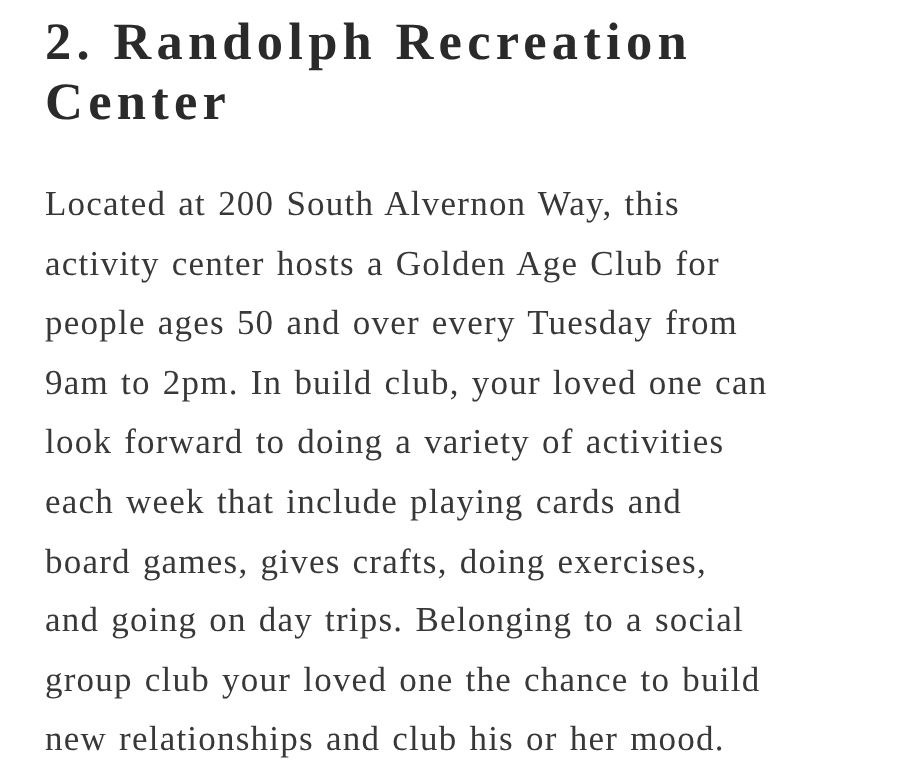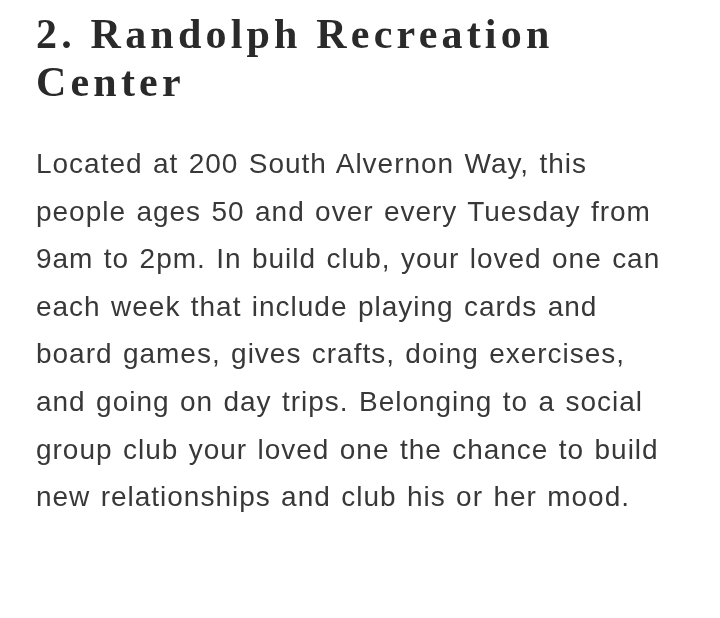--- a/index.html
+++ b/index.html
@@ -20,41 +20,43 @@
     font-family: "Liberation Serif", "DejaVu Serif", serif;
     font-weight: 700;
     font-size: 42px;
     line-height: 48px;
     letter-spacing: 0.10em;
     color: #2a2a2a;
     max-width: 620px;
     margin: 6px 0 34px 0;
   }
   .paragraph {
-    font-family: Liberation Sans, sans-serif;
+    font-family: Liberation Serif, serif;
     font-size: 28px;
     font-weight: 400;
     line-height: 47.6px;
     letter-spacing: 0.035em;
     word-spacing: 0.06em;
     color: #383838;
   }
   .paragraph-line {
     white-space: nowrap;
   }
 </style>
 </head>
 <body>
 
 <div class="page">
   <h2 class="section-heading">2. Randolph Recreation Center</h2>
 
   <div class="paragraph">
     <div class="paragraph-line">Located at 200 South Alvernon Way, this</div>
+    <div class="paragraph-line">activity center hosts a Golden Age Club for</div>
     <div class="paragraph-line">people ages 50 and over every Tuesday from</div>
     <div class="paragraph-line">9am to 2pm. In build club, your loved one can</div>
+    <div class="paragraph-line">look forward to doing a variety of activities</div>
     <div class="paragraph-line">each week that include playing cards and</div>
     <div class="paragraph-line">board games, gives crafts, doing exercises,</div>
     <div class="paragraph-line">and going on day trips. Belonging to a social</div>
     <div class="paragraph-line">group club your loved one the chance to build</div>
     <div class="paragraph-line">new relationships and club his or her mood.</div>
   </div>
 </div>
 
 </body></html>

